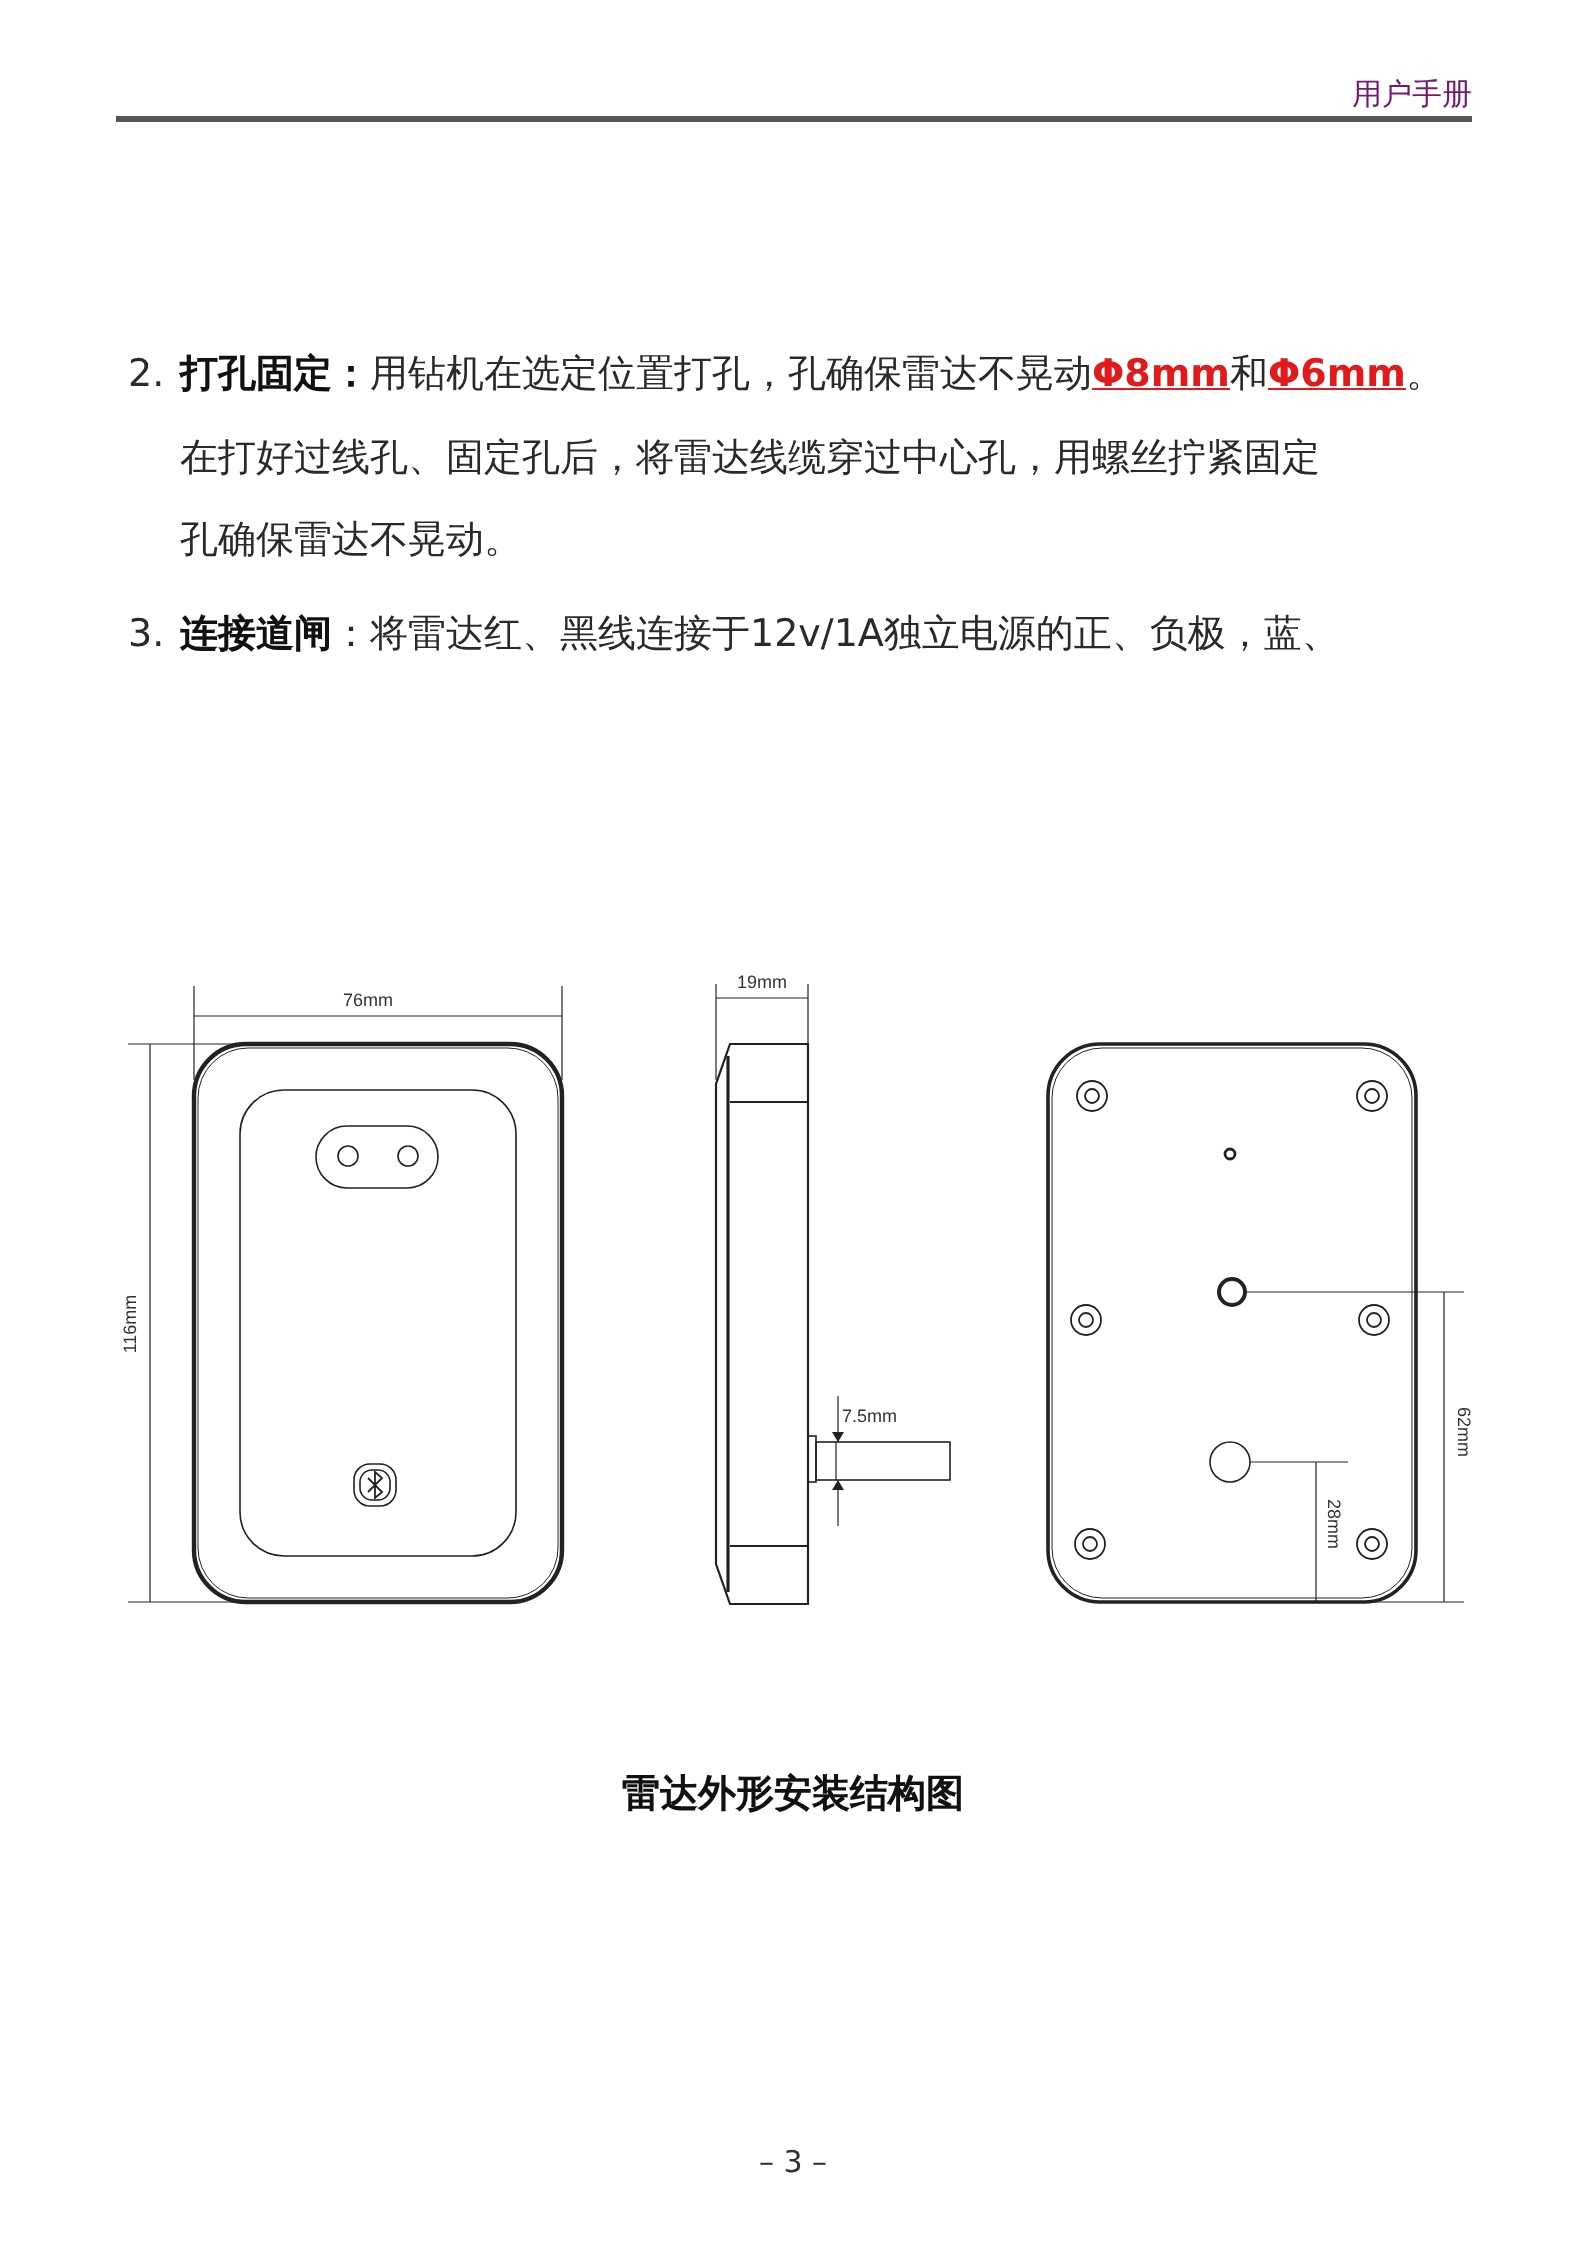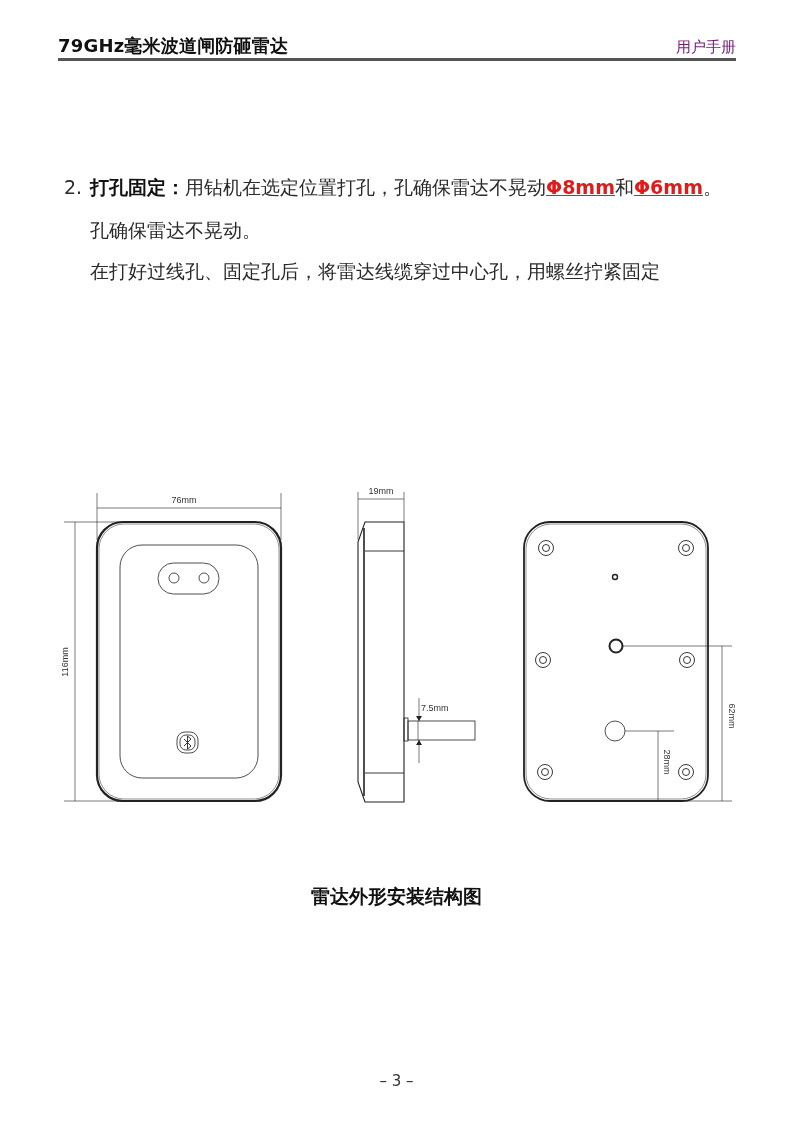--- a/index.html
+++ b/index.html
@@ -19,34 +19,36 @@
   .figure { position:absolute; left:0; top:470px; width:793px; height:360px; }
   .dim-text { font-family:"Liberation Sans", sans-serif; font-size:9px; fill:#333; }
 
   .caption { position:absolute; left:0; width:793px; top:884px; text-align:center; font-size:19px; font-weight:bold; color:#111; }
   .page-num { position:absolute; left:0; width:793px; top:1072px; text-align:center; font-size:15px; color:#333; }
 </style>
 </head>
 <body>
 
 <div class="header">
-  <span class="header-title">79GHz毫米波道闸防砸雷达</span>
   <span class="header-right">用户手册</span>
 </div>
 <div class="header-rule"></div>
 
 <div class="para" style="top:167px;">
   <div>
     <span class="num">2.</span><span class="bold">打孔固定</span><span class="bold">：</span><span>用钻机在选定位置打孔，孔确保雷达不晃动</span><span class="red">Φ8mm</span><span>和</span><span class="red">Φ6mm</span><span>。</span>
   </div>
+  <span class="indent">在打好过线孔、固定孔后，将雷达线缆穿过中心孔，用螺丝拧紧固定</span>
   <span class="indent">孔确保雷达不晃动。</span>
-  <span class="indent">在打好过线孔、固定孔后，将雷达线缆穿过中心孔，用螺丝拧紧固定</span>
 </div>
 
 <div class="para" style="top:295px; line-height:44px;">
+  <div>
+    <span class="num">3.</span><span class="bold">连接道闸</span><span>：</span><span>将雷达红、黑线连接于12v/1A独立电源的正、负极，蓝、</span>
+  </div>
 </div>
 
 <div class="figure">
   <svg width="793" height="360" viewBox="0 470 793 360" xmlns="http://www.w3.org/2000/svg" fill="none" stroke="#222" stroke-width="1">
 
     <g>
 
       <line x1="97" y1="493" x2="97" y2="540" stroke-width="0.6"></line>
       <line x1="281" y1="493" x2="281" y2="540" stroke-width="0.6"></line>
       <line x1="97" y1="508" x2="281" y2="508" stroke-width="0.6"></line>

